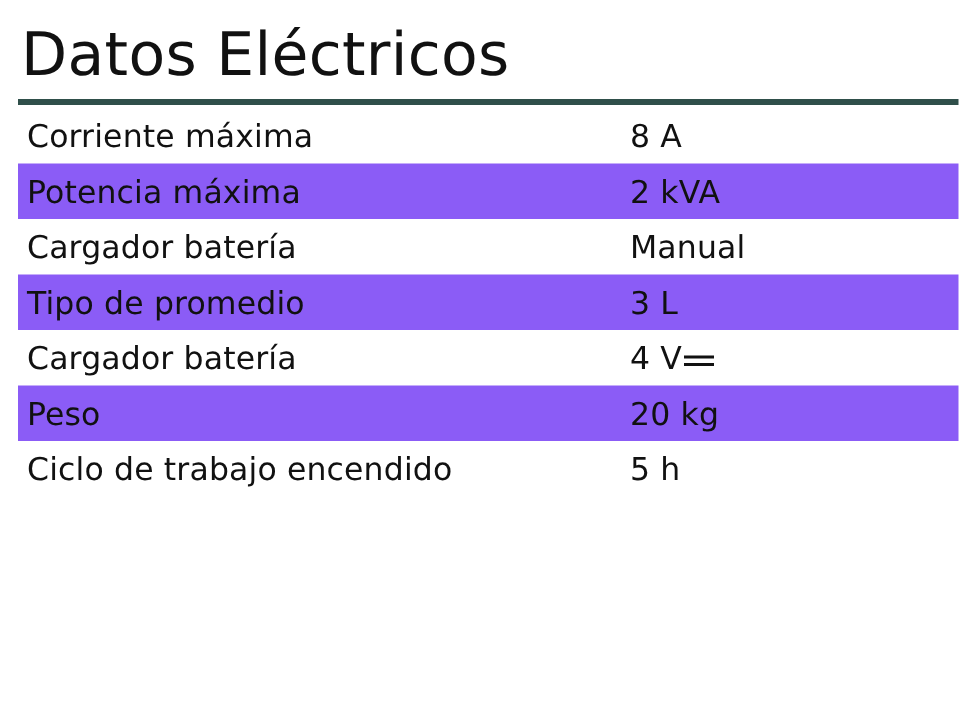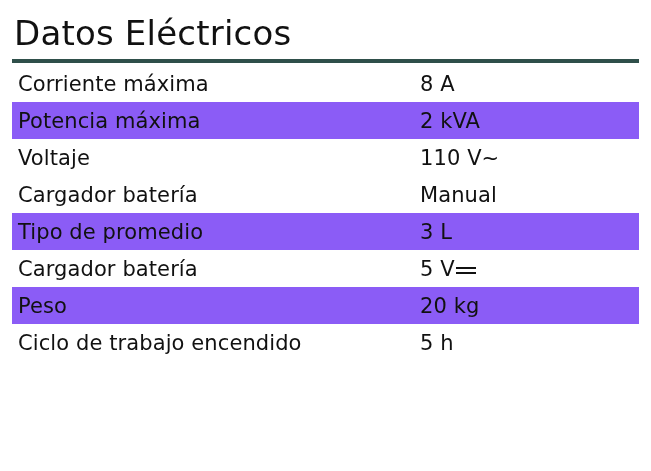--- a/index.html
+++ b/index.html
@@ -16,21 +16,21 @@
   }
   .sheet {
     width: 651px;
     height: 471px;
     box-sizing: border-box;
     padding: 10px 12px 0 12px;
     position: relative;
   }
   .spec-title {
     font-family: "DejaVu Sans", sans-serif;
-    font-size: 34px;
+    font-size: 40px;
     font-weight: 400;
     letter-spacing: 0.2px;
     color: #111111;
     line-height: 1.15;
     margin: 4px 0 6px 2px;
     white-space: nowrap;
   }
   .title-rule {
     height: 4px;
     background: #2f4f4a;
@@ -99,39 +99,35 @@
       <tr>
         <td class="label">Corriente máxima</td>
         <td class="value">8 A</td>
       </tr>
 
       <tr class="zebra">
         <td class="label">Potencia máxima</td>
         <td class="value">2 kVA</td>
       </tr>
 
-      <tr>
-        <td class="label">Voltaje</td>
-        <td class="value">110 V~</td>
-      </tr>
 
 
       <tr>
         <td class="label">Cargador batería</td>
         <td class="value">Manual</td>
       </tr>
 
       <tr class="zebra">
         <td class="label">Tipo de promedio</td>
         <td class="value">3 L</td>
       </tr>
 
       <tr>
         <td class="label">Cargador batería</td>
-        <td class="value"><span>5 V</span><span class="dc-symbol"><span class="bar b1"></span><span class="bar b2"></span></span></td>
+        <td class="value"><span>4 V</span><span class="dc-symbol"><span class="bar b1"></span><span class="bar b2"></span></span></td>
       </tr>
 
       <tr class="zebra">
         <td class="label">Peso</td>
         <td class="value">20 kg</td>
       </tr>
 
       <tr>
         <td class="label">Ciclo de trabajo encendido</td>
         <td class="value">5 h</td>

